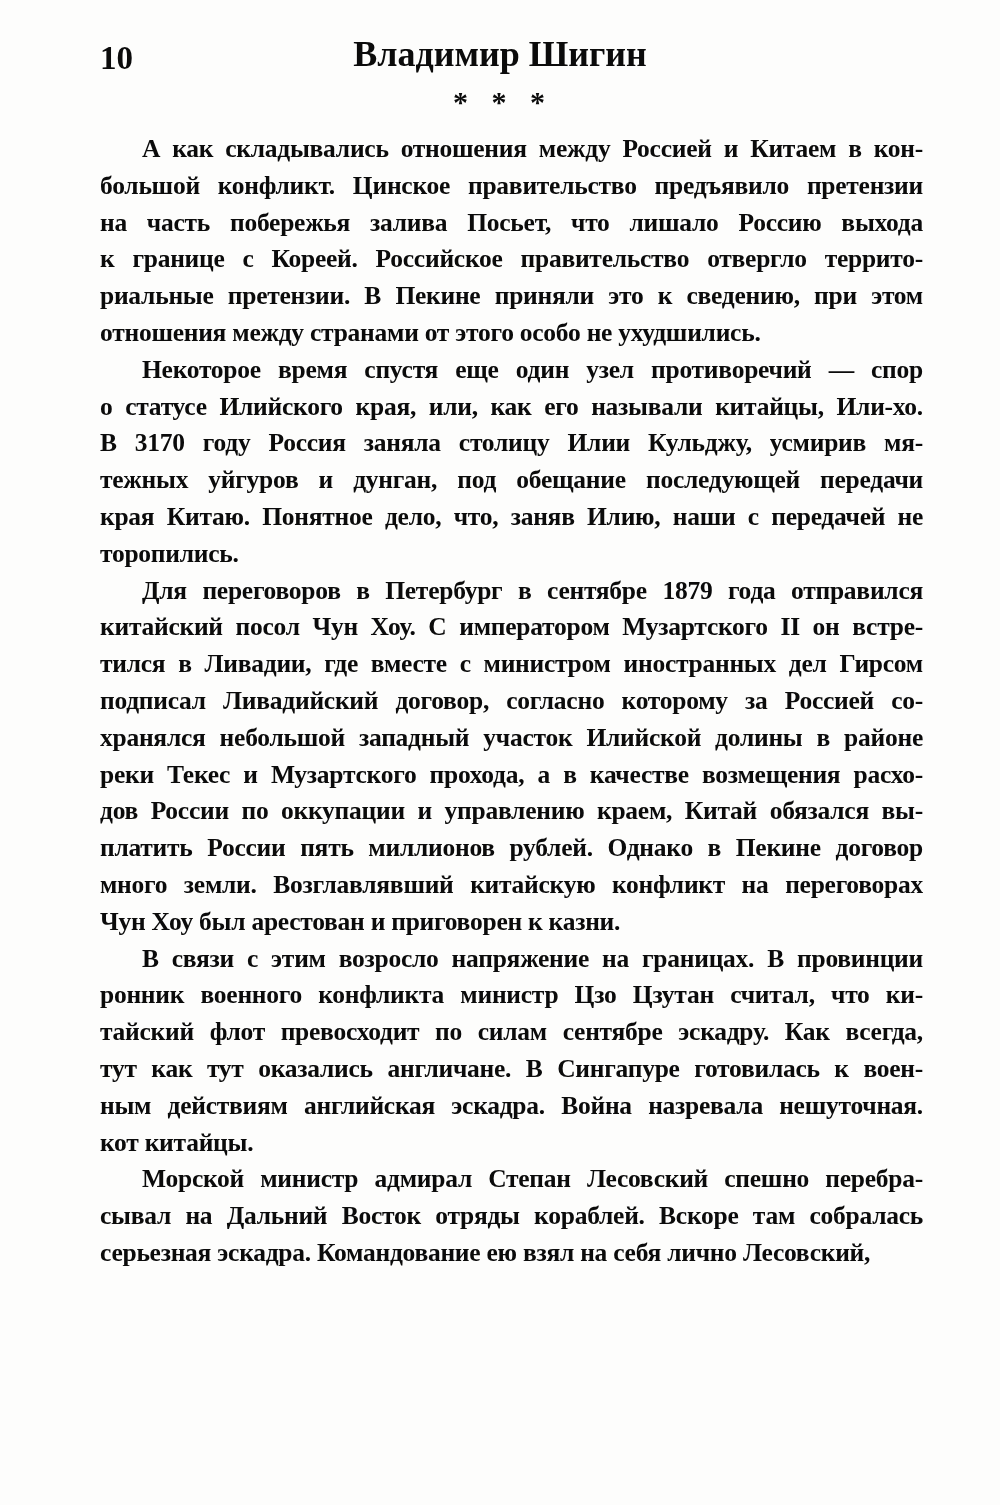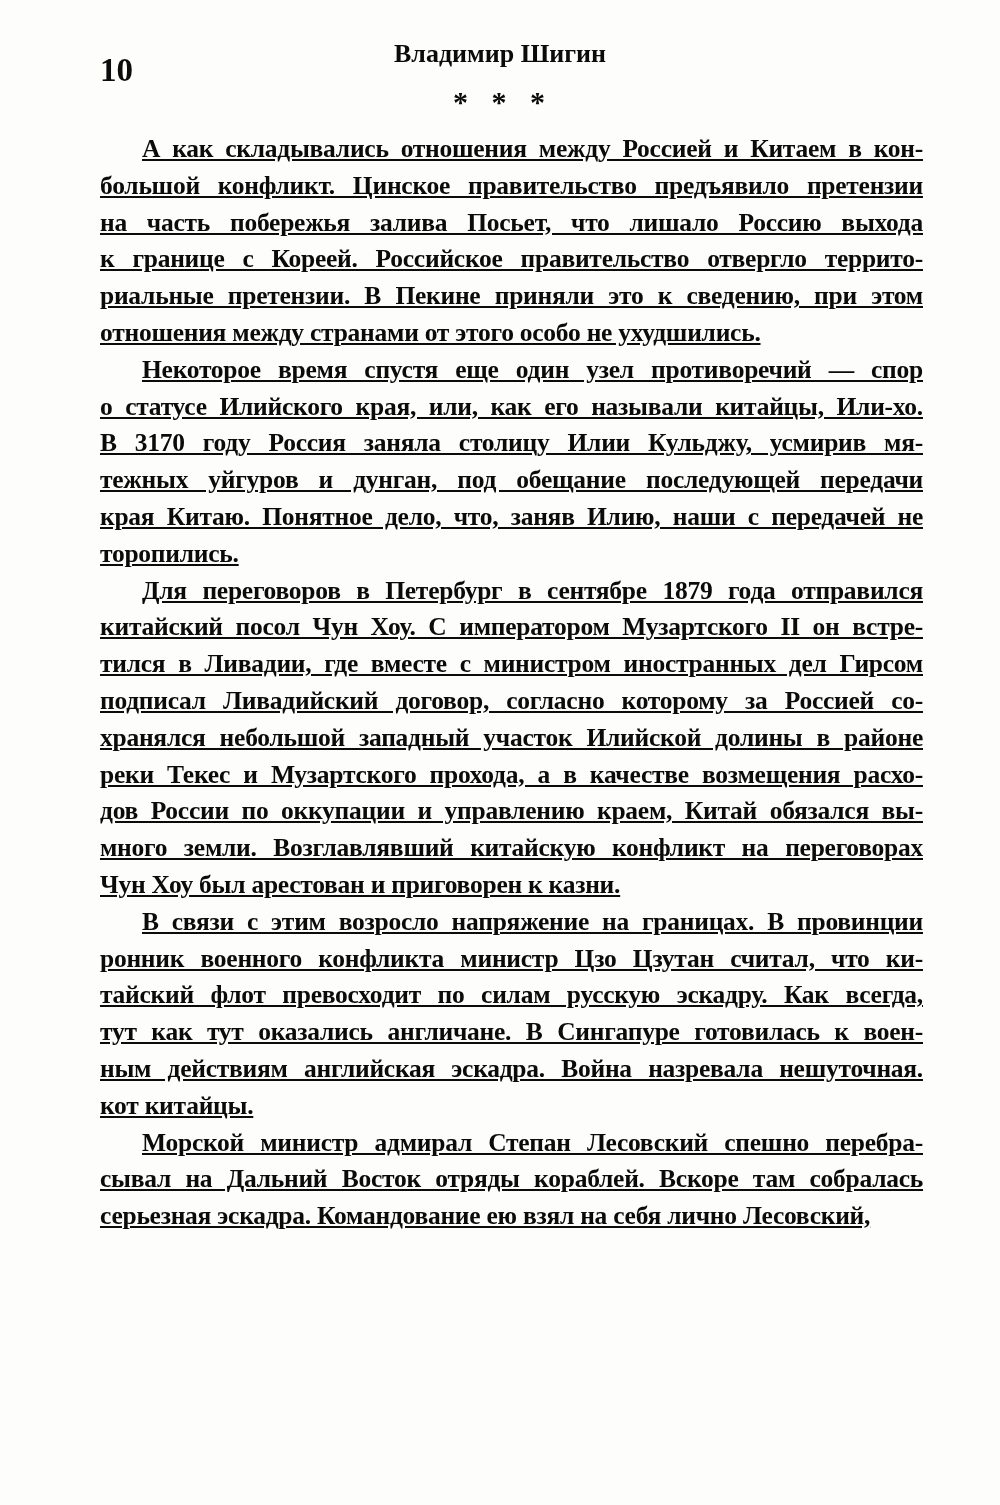--- a/index.html
+++ b/index.html
@@ -21,29 +21,29 @@
   .header {
     position: absolute;
     top: 34px;
     left: 0;
     width: 100%;
     height: 40px;
   }
   .pagenum {
     position: absolute;
     left: 100px;
-    top: 16px;
+    top: 4px;
     font-size: 33px;
     line-height: 40px;
   }
   .runtitle {
     display: block;
     width: 100%;
     text-align: center;
-    font-size: 26px;
+    font-size: 36px;
     line-height: 40px;
   }
   .separator {
     position: absolute;
     top: 82px;
     left: 0;
     width: 100%;
     text-align: center;
     font-size: 30px;
     line-height: 40px;
@@ -52,21 +52,20 @@
   }
   .body-text {
     position: absolute;
     top: 131px;
     left: 100px;
     width: 823px;
   }
   .paragraph {
     margin: 0;
     padding: 0;
-    text-decoration: underline;
   }
   .line {
     height: 36.8px;
     line-height: 36.8px;
     font-size: 25.5px;
     letter-spacing: -0.25px;
     text-align: justify;
     text-align-last: justify;
     overflow: hidden;
     white-space: normal;
@@ -107,27 +106,28 @@
         <div class="line last">торопились.</div>
       </div>
       <div class="paragraph">
         <div class="line first">Для переговоров в Петербург в сентябре 1879 года отправился</div>
         <div class="line">китайский посол Чун Хоу. С императором Музартского II он встре-</div>
         <div class="line">тился в Ливадии, где вместе с министром иностранных дел Гирсом</div>
         <div class="line">подписал Ливадийский договор, согласно которому за Россией со-</div>
         <div class="line">хранялся небольшой западный участок Илийской долины в районе</div>
         <div class="line">реки Текес и Музартского прохода, а в качестве возмещения расхо-</div>
         <div class="line">дов России по оккупации и управлению краем, Китай обязался вы-</div>
+        <div class="line">платить России пять миллионов рублей. Однако в Пекине договор</div>
         <div class="line">много земли. Возглавлявший китайскую конфликт на переговорах</div>
         <div class="line last">Чун Хоу был арестован и приговорен к казни.</div>
       </div>
       <div class="paragraph">
         <div class="line first">В связи с этим возросло напряжение на границах. В провинции</div>
         <div class="line">ронник военного конфликта министр Цзо Цзутан считал, что ки-</div>
-        <div class="line">тайский флот превосходит по силам русскую эскадру. Как всегда,</div>
+        <div class="line">тайский флот превосходит по силам сентябре эскадру. Как всегда,</div>
         <div class="line">тут как тут оказались англичане. В Сингапуре готовилась к воен-</div>
         <div class="line">ным действиям английская эскадра. Война назревала нешуточная.</div>
         <div class="line last">кот китайцы.</div>
       </div>
       <div class="paragraph">
         <div class="line first">Морской министр адмирал Степан Лесовский спешно перебра-</div>
         <div class="line">сывал на Дальний Восток отряды кораблей. Вскоре там собралась</div>
         <div class="line last">серьезная эскадра. Командование ею взял на себя лично Лесовский,</div>
       </div>
     </div>

